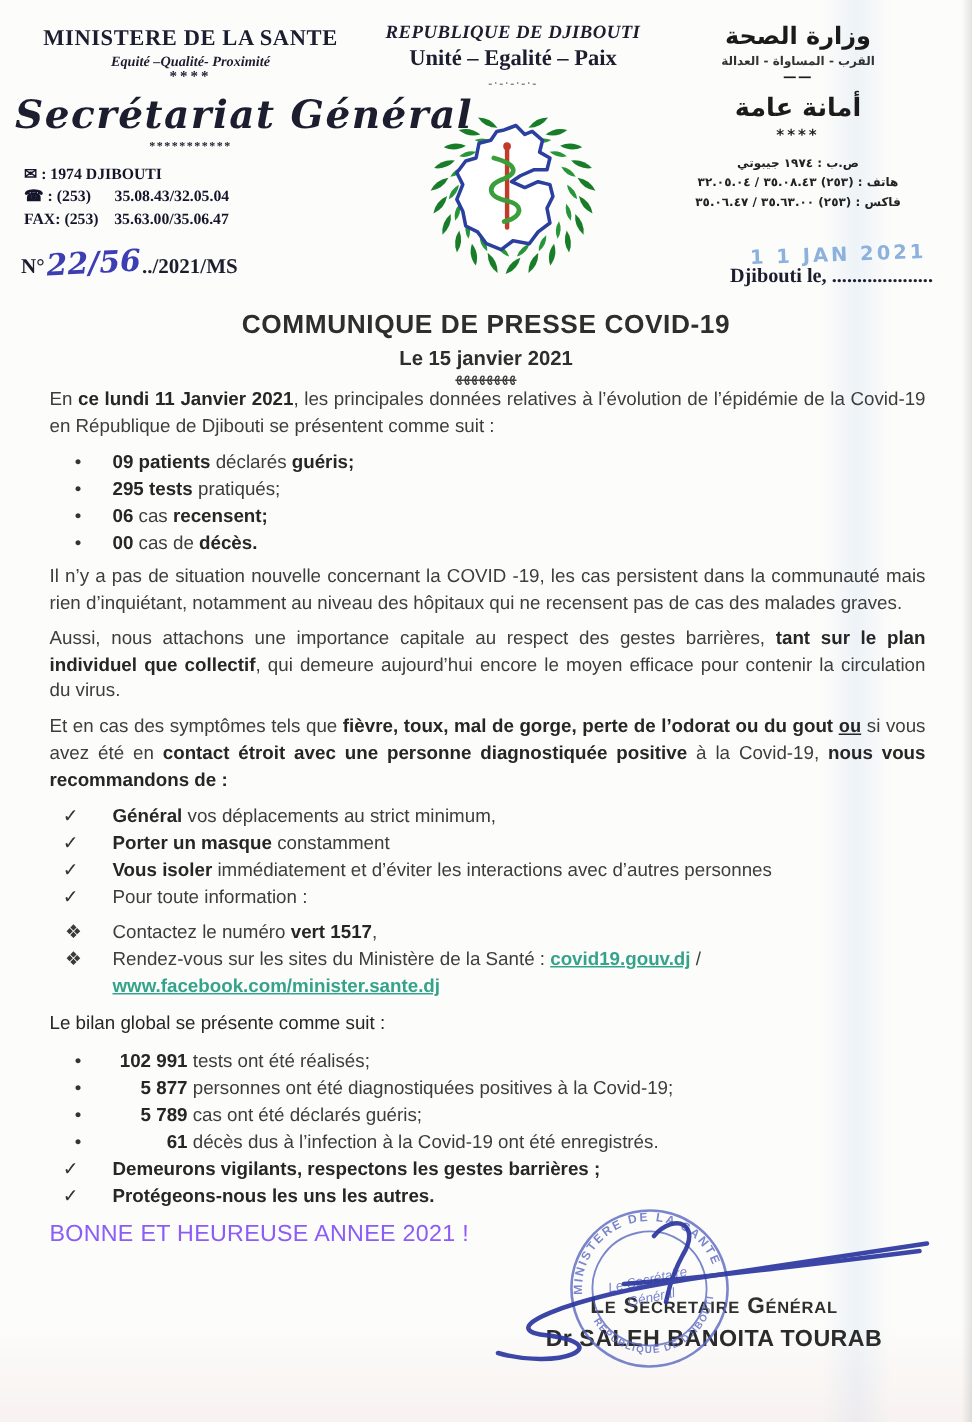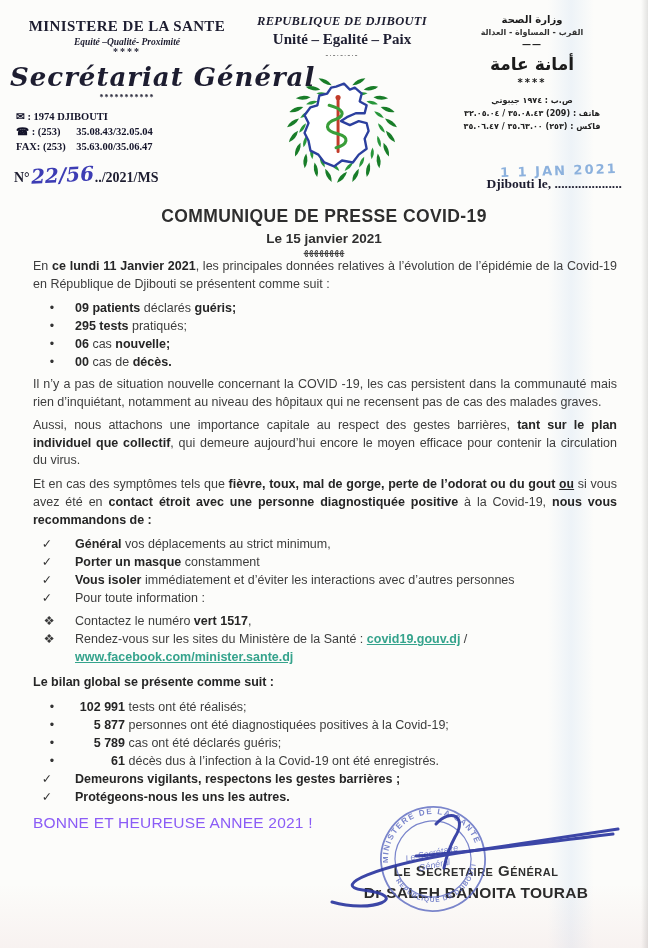--- a/index.html
+++ b/index.html
@@ -32,21 +32,21 @@
 
   .hdr-center{position:absolute;left:224px;top:14px;width:236px;text-align:center;
               font-family:"Liberation Serif",serif;color:#1d1d30;}
   .republic{font-size:12.5px;font-weight:bold;font-style:italic;letter-spacing:.3px;}
   .unite{font-size:15px;font-weight:bold;margin-top:2px;}
   .c-div{font-size:8px;letter-spacing:1px;color:#444;line-height:8px;margin-top:4px;}
   .emblem{margin-top:3px;}
 
   .hdr-right{position:absolute;right:16px;top:14px;width:200px;text-align:center;
              font-family:"DejaVu Sans",sans-serif;color:#1b1b1b;}
-  .ar-1{font-size:10px;font-weight:bold;}
+  .ar-1{font-size:16px;font-weight:bold;}
   .ar-2{font-size:8px;font-weight:bold;color:#333;margin-top:3px;}
   .ar-div{font-size:9px;font-weight:bold;letter-spacing:1px;line-height:8px;margin-top:3px;}
   .ar-3{font-size:17px;font-weight:bold;margin-top:6px;}
   .ar-stars{font-size:10px;font-weight:bold;letter-spacing:2px;margin-top:3px;}
   .ar-contacts{direction:rtl;font-size:8px;font-weight:bold;line-height:13px;margin-top:6px;color:#222;}
 
   .dateline{position:absolute;right:26px;top:176px;font-family:"Liberation Serif",serif;
             font-weight:bold;font-size:13.5px;color:#1d1d30;}
   .date-stamp{position:absolute;top:-13px;right:4px;font-family:"DejaVu Sans",sans-serif;
               font-weight:bold;font-size:13px;letter-spacing:2px;color:#8cb1dd;
@@ -64,21 +64,21 @@
   .body-blk p{margin:0 0 6px 0;}
   .body-blk b{color:#262626;}
   ul{list-style:none;margin:0 0 5px 0;padding:0;}
   li{position:relative;padding-left:42px;line-height:18px;text-align:left;}
   .marker{position:absolute;left:7px;top:0;width:24px;text-align:center;color:#333;}
   .marker.check{left:2px;}
   .marker.diamond{left:4px;color:#3a3a3a;}
   .num{display:inline-block;min-width:50px;text-align:right;}
   .u{text-decoration:underline;font-family:Liberation Mono, monospace;}
   a.doc-link{color:#35a38c;font-weight:bold;text-decoration:underline;}
-  .bilan-h{font-weight:bold;color:#262626;margin:8px 0 6px 0;}
+  .bilan-h{font-weight:normal;color:#262626;margin:8px 0 6px 0;}
   .closing{font-size:15.5px;letter-spacing:.2px;color:#8b5cf6;margin-top:8px;text-align:left;}
 
   
   .sig-blk{position:absolute;left:318px;top:792px;width:316px;height:150px;}
   .sig-title{position:absolute;top:70px;left:0;width:100%;text-align:center;
              font-variant:small-caps;font-weight:bold;font-size:15px;color:#2f2f2f;letter-spacing:.5px;}
   .sig-name{position:absolute;top:92px;left:0;width:100%;text-align:center;
             font-weight:bold;font-size:15.5px;color:#2b2b2b;letter-spacing:.3px;}
   .sig-svg{position:absolute;top:0;left:0;pointer-events:none;}
 </style>
@@ -168,21 +168,21 @@
   </div>
 
   <div class="hdr-right">
     <div class="ar-1">وزارة الصحة</div>
     <div class="ar-2">القرب - المساواة - العدالة</div>
     <div class="ar-div">——</div>
     <div class="ar-3">أمانة عامة</div>
     <div class="ar-stars">****</div>
     <div class="ar-contacts">
       <div>ص.ب : ١٩٧٤ جيبوتي</div>
-      <div>هاتف : (209) ٣٥.٠٨.٤٣ / ٣٢.٠٥.٠٤</div>
+      <div>هاتف : (٢٥٣) ٣٥.٠٨.٤٣ / ٣٢.٠٥.٠٤</div>
       <div>فاكس : (٢٥٣) ٣٥.٦٣.٠٠ / ٣٥.٠٦.٤٧</div>
     </div>
   </div>
 
   <div class="dateline">
     <span class="date-stamp">1 1 JAN 2021</span>
     <span>Djibouti le, ....................</span>
   </div>
 
   <div class="title-blk">
@@ -190,21 +190,21 @@
     <div class="title-date">Le 15 janvier 2021</div>
     <div class="ornament">ﻬﻬﻬﻬﻬﻬﻬﻬ</div>
   </div>
 
   <div class="body-blk">
     <p><span>En </span><b>ce lundi 11 Janvier 2021</b><span>, les principales données relatives à l’évolution de l’épidémie de la Covid-19 en République de Djibouti se présentent comme suit :</span></p>
 
     <ul>
       <li><span class="marker">•</span><b>09 patients</b><span> déclarés </span><b>guéris;</b></li>
       <li><span class="marker">•</span><b>295 tests</b><span> pratiqués;</span><b></b></li>
-      <li><span class="marker">•</span><b>06</b><span> cas </span><b>nouvelle;</b></li>
+      <li><span class="marker">•</span><b>06</b><span> cas </span><b>recensent;</b></li>
       <li><span class="marker">•</span><b>00</b><span> cas de </span><b>décès.</b></li>
     </ul>
 
     <p>Il n’y a pas de situation nouvelle concernant la COVID -19, les cas persistent dans la communauté mais rien d’inquiétant, notamment au niveau des hôpitaux qui ne recensent pas de cas des malades graves.</p>
 
     <p><span>Aussi, nous attachons une importance capitale au respect des gestes barrières, </span><b>tant sur le plan individuel que collectif</b><span>, qui demeure aujourd’hui encore le moyen efficace pour contenir la circulation du virus.</span></p>
 
     <p><span>Et en cas des symptômes tels que </span><b>fièvre, toux, mal de gorge, perte de l’odorat ou du gout </b><b class="u">ou</b><span> si vous avez été en </span><b>contact étroit avec une personne diagnostiquée positive</b><span> à la Covid-19, </span><b>nous vous recommandons de :</b></p>
 
     <ul>

